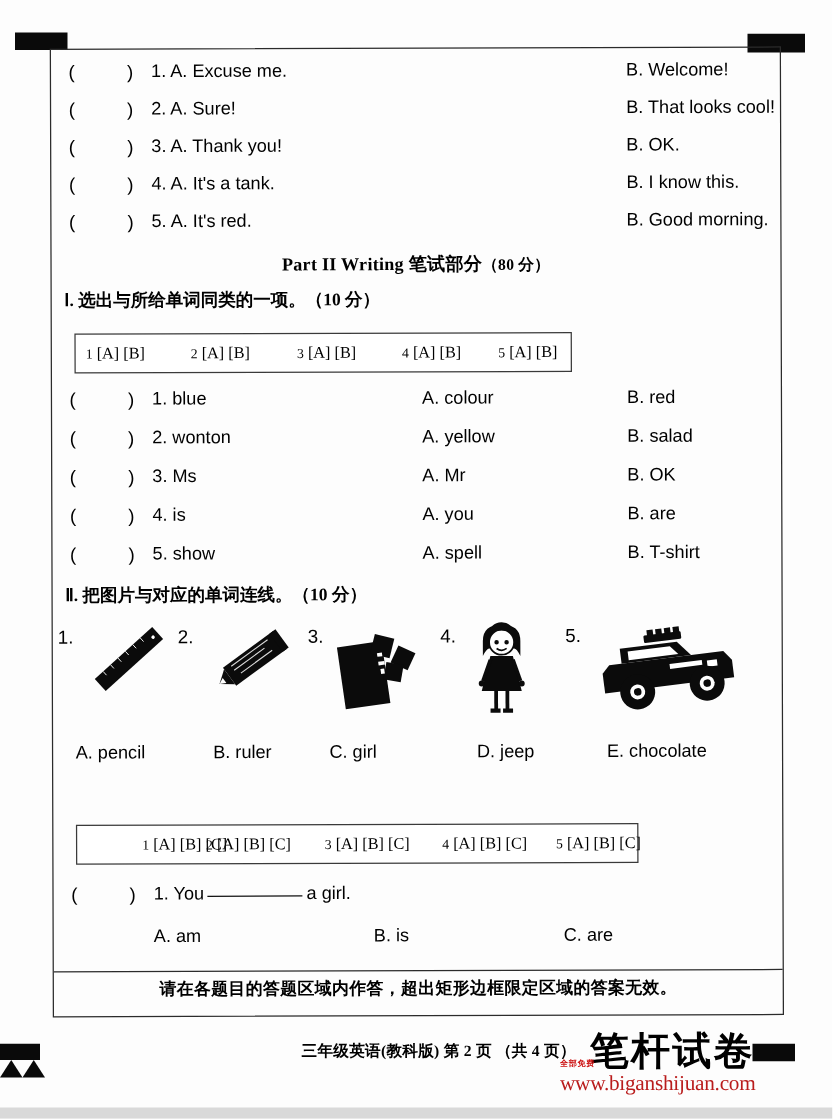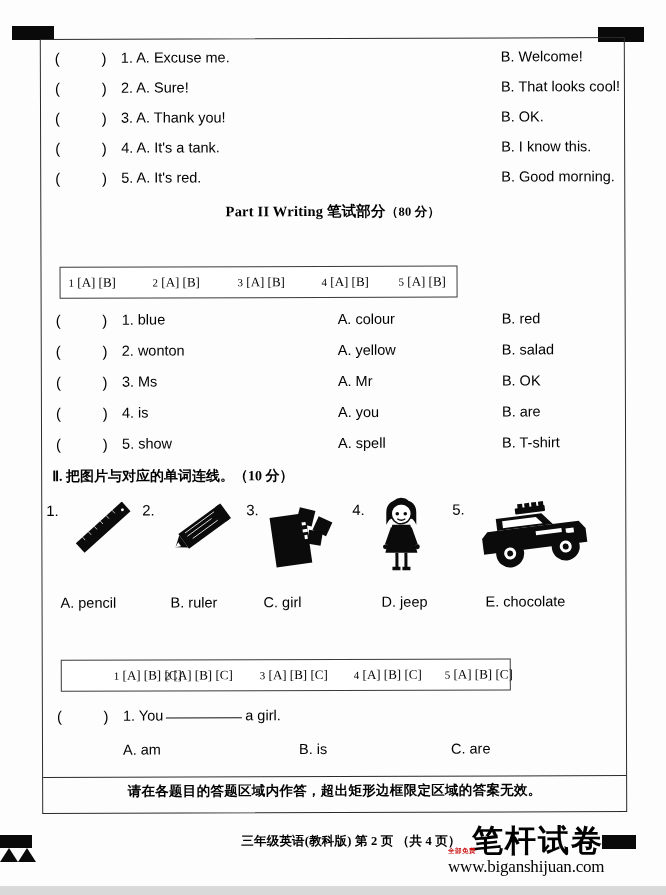--- a/index.html
+++ b/index.html
@@ -193,21 +193,21 @@
     font-size: 6.5px;
     font-weight: bold;
     color: #cc1111;
     font-family: "Liberation Sans", sans-serif;
     letter-spacing: .5px;
   }
   .wm-url {
     font-family: "Liberation Serif", serif;
     font-size: 17px;
     letter-spacing: -0.2px;
-    color: #000000;
+    color: #b91c1c;
     margin-top: 1px;
   }
 
   .bottom-strip {
     position: absolute;
     left: 0;
     top: 886px;
     width: 666px;
     height: 9px;
     background: #d9d9d9;
@@ -251,20 +251,21 @@
       <div class="row" style="top:130px;">
         <span class="q-paren">(          )</span>
         <span class="opt num-stem">5. A. It's red.</span>
         <span class="opt col-b">B. Good morning.</span>
       </div>
 
       <div class="part-title" style="top:163px;">
         <span>Part II  Writing </span><span>笔试部分</span><span class="sm">（80 分）</span>
       </div>
 
+      <div class="sec-head" style="top:192px;">Ⅰ. 选出与所给单词同类的一项。（10 分）</div>
 
       <div class="ansbox" style="left:18px; top:227px; width:398px; height:32px;">
         <span class="cell" style="left:8px;"><span class="idx">1</span> <span>[A] [B]</span></span>
         <span class="cell" style="left:92px;"><span class="idx">2</span> <span>[A] [B]</span></span>
         <span class="cell" style="left:177px;"><span class="idx">3</span> <span>[A] [B]</span></span>
         <span class="cell" style="left:261px;"><span class="idx">4</span> <span>[A] [B]</span></span>
         <span class="cell" style="left:338px;text-align:right;"><span class="idx">5</span> <span>[A] [B]</span></span>
       </div>
 
       <div class="row" style="top:272px;">

